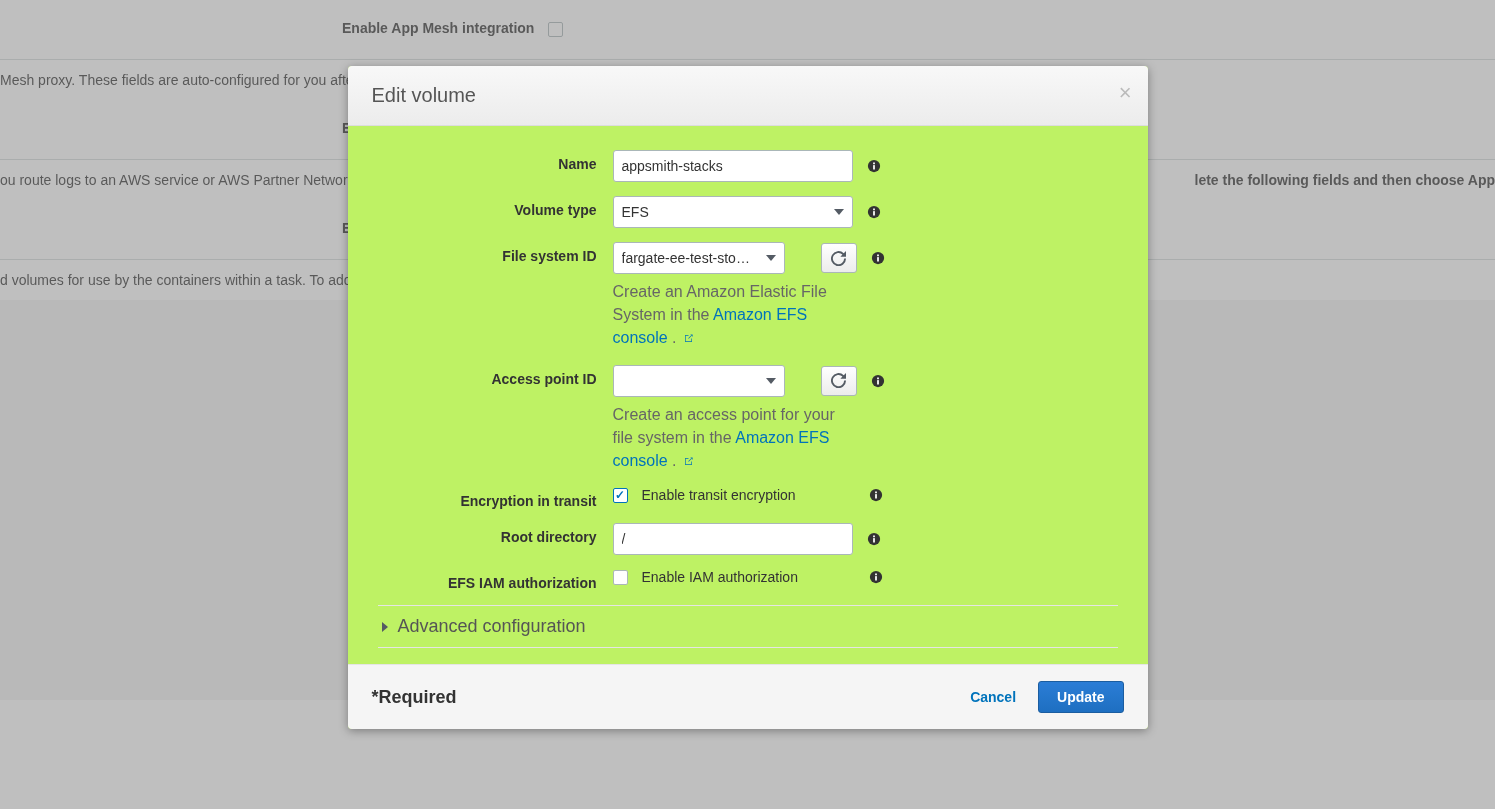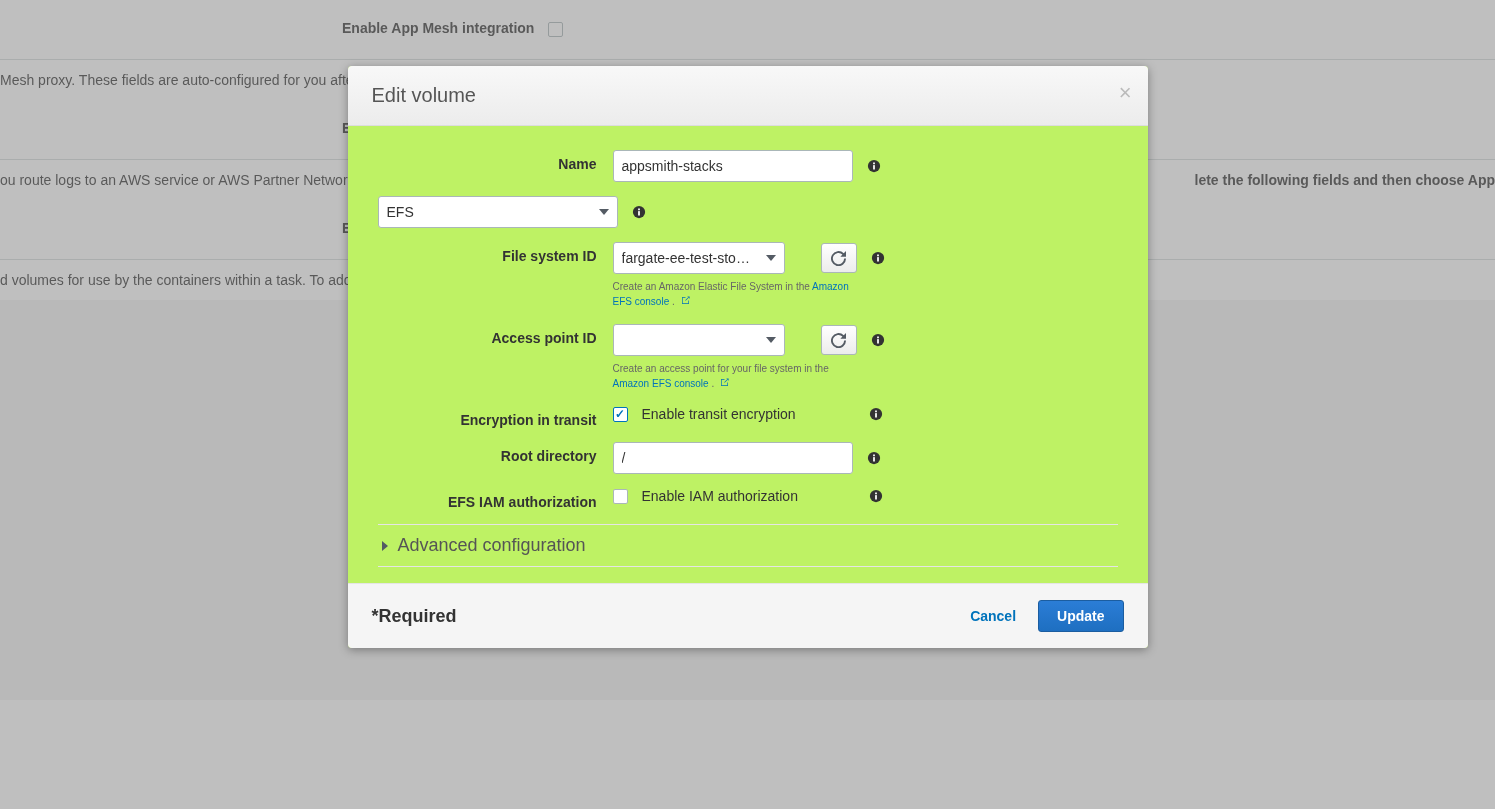--- a/index.html
+++ b/index.html
@@ -171,21 +171,21 @@
     width: 14px; height: 14px;
     display: inline-flex;
     align-items: center;
     justify-content: center;
     cursor: pointer;
     margin-left: 6px;
   }
   .info-icon svg { display: block; }
 
   .hint {
-    font-size: 10px;
+    font-size: 16px;
     color: #666;
     margin-top: 6px;
     max-width: 240px;
     line-height: 1.45;
   }
   .hint a { color: #0073bb; text-decoration: none; }
 
   .chk {
     width: 15px; height: 15px;
     border: 1px solid #aab7b8;
@@ -323,20 +323,21 @@
                 <circle cx="8" cy="8" r="7" fill="#333"></circle>
                 <rect x="7" y="7" width="2" height="5" fill="#fff"></rect>
                 <rect x="7" y="4" width="2" height="2" fill="#fff"></rect>
               </svg>
           </span>
         </div>
       </div>
     </div>
 
     <div class="form-row">
+      <div class="form-label">Volume type</div>
       <div class="form-control-wrap">
         <div class="control-line">
           <div class="select">
             <span class="sel-text">EFS</span>
             <span class="caret"></span>
           </div>
           <span class="info-icon">
             <svg width="14" height="14" viewBox="0 0 16 16">
                 <circle cx="8" cy="8" r="7" fill="#333"></circle>
                 <rect x="7" y="7" width="2" height="5" fill="#fff"></rect>

